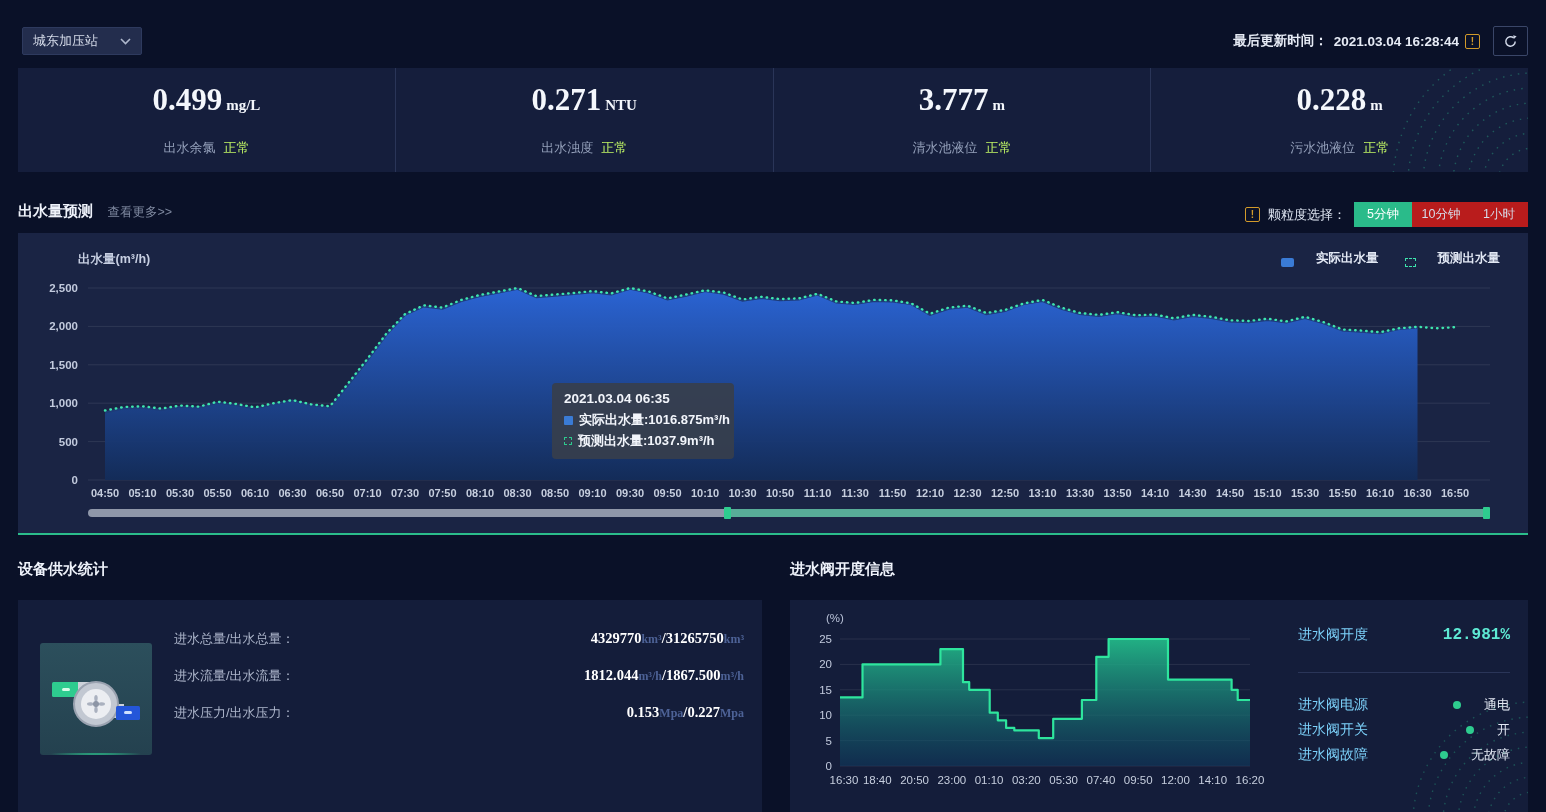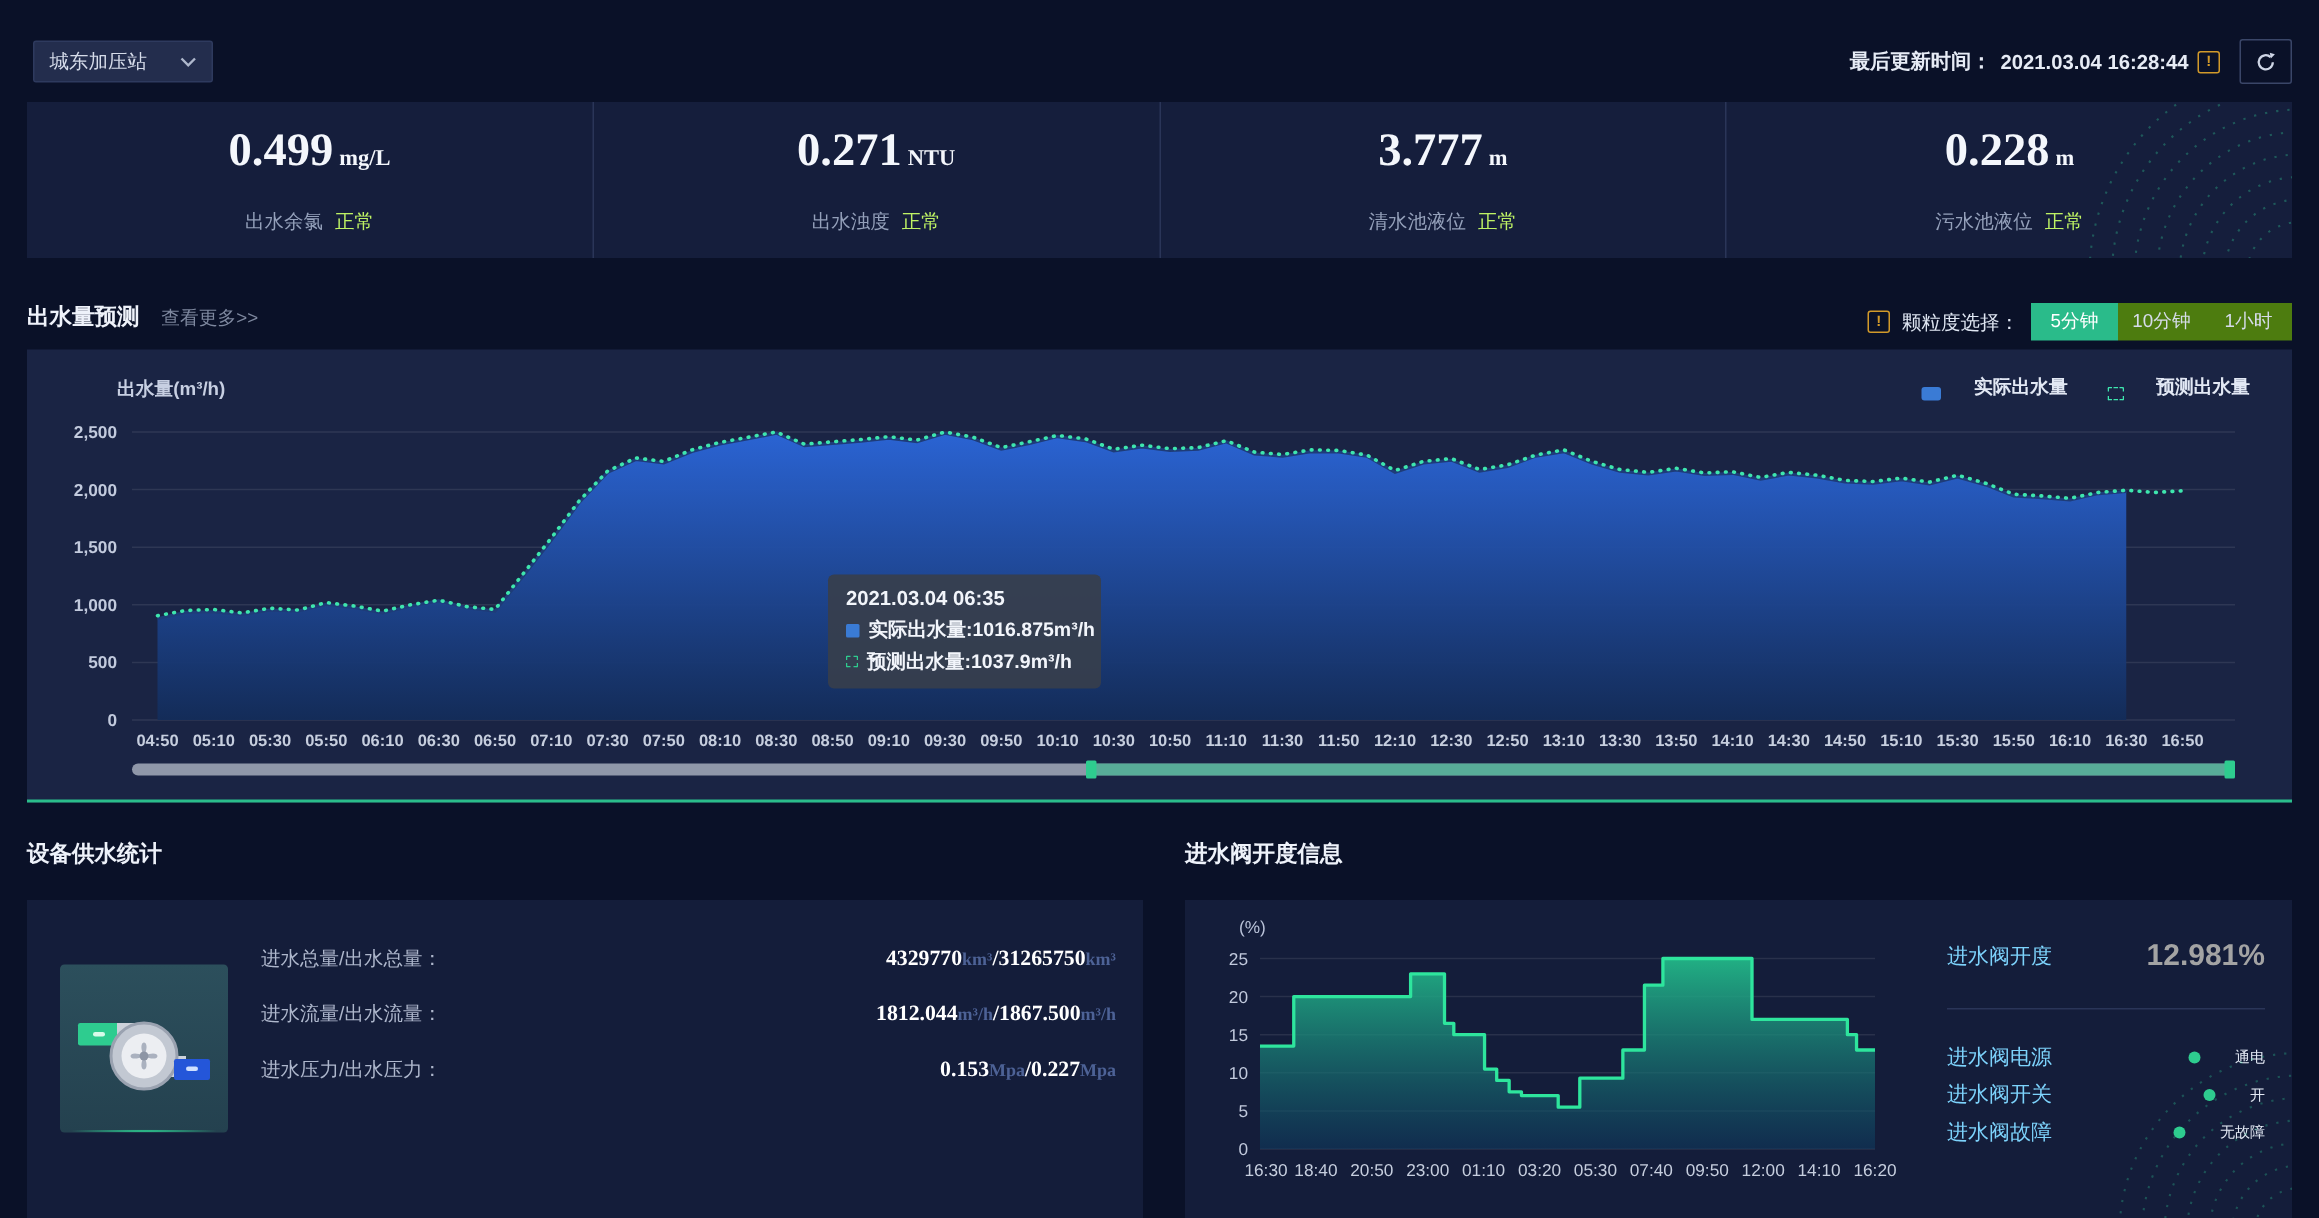--- a/index.html
+++ b/index.html
@@ -35,21 +35,21 @@
   .decor { position:absolute; pointer-events:none; }
 
   
   .forecast-header { position:absolute; left:18px; top:202px; width:1510px; height:26px; }
   .section-title { font-size:15px; font-weight:bold; color:#eef2fa; display:inline-block; }
   .more-link { font-size:12.5px; color:#7e889f; margin-left:10px; cursor:pointer; }
   .granularity { position:absolute; right:0; top:0; display:flex; align-items:center; gap:8px;
     font-size:13px; color:#dfe6f2; }
   .gran-group { display:flex; }
   .gran-btn { width:58px; height:25px; display:flex; align-items:center; justify-content:center;
-    background:#4d7c0f; color:#d6dcea; font-size:12.5px; cursor:pointer; }
+    background:#b91c1c; color:#d6dcea; font-size:12.5px; cursor:pointer; }
   .gran-btn.active { background:#2abb8a; color:#ffffff; }
 
   .chart-panel { position:absolute; left:18px; top:233px; width:1510px; height:302px;
     background:#1a2444; border-bottom:2px solid #2bbd8b;font-weight:bold; }
   .chart-ylabel { position:absolute; left:60px; top:18px; font-size:12.5px; color:#c7cfe2; }
   .chart-legend { position:absolute; right:28px; top:17px; display:flex; gap:26px;
     font-size:12.5px; color:#e2e8f4; align-items:center; }
   .legend-item { display:flex; align-items:flex-end; gap:22px; cursor:pointer; }
   .legend-swatch-solid { width:13px; height:9px; border-radius:2px; background:#3a7bd5; }
   .legend-swatch-dotted { width:11px; height:9px; border:1.5px dashed #3ee6ae; border-radius:1px; }
@@ -85,26 +85,26 @@
   .device-value { font-family:"Liberation Serif","DejaVu Serif",serif; font-weight:bold;
     font-size:14.5px; color:#ffffff; }
   .device-unit { color:#4d6296; font-size:12px; }
 
   .valve-panel { position:absolute; left:790px; top:600px; width:738px; height:212px;
     background:#141d3a; overflow:hidden; }
   .valve-right { position:absolute; left:508px; top:0; width:212px; height:100%; }
   .valve-open-row { position:absolute; left:0; right:0; top:26px; display:flex;
     justify-content:space-between; align-items:center; }
   .valve-label { font-size:14px; color:#7dd3fc; }
-  .valve-open-value { font-family:Liberation Sans, sans-serif; font-weight:bold;
-    font-size:20px; color:#a3a3a3; }
+  .valve-open-value { font-family:Liberation Mono, monospace; font-weight:bold;
+    font-size:16px; color:#5eead4; }
   .valve-divider { position:absolute; left:0; right:0; top:72px; height:1px; background:#2a3558; }
   .valve-status-row { position:absolute; left:0; right:0; display:flex;
     justify-content:space-between; align-items:center; }
-  .status-val { display:flex; align-items:center; gap:23px; font-size:10px; color:#e3e9f4; }
+  .status-val { display:flex; align-items:center; gap:23px; font-size:13px; color:#e3e9f4; }
   .status-dot { width:8px; height:8px; border-radius:50%; background:#2ecc8f; }
 </style>
 </head>
 <body>
 
 <div class="page">
 
   <div class="topbar">
     <div class="station-select">
       <span>城东加压站</span>

